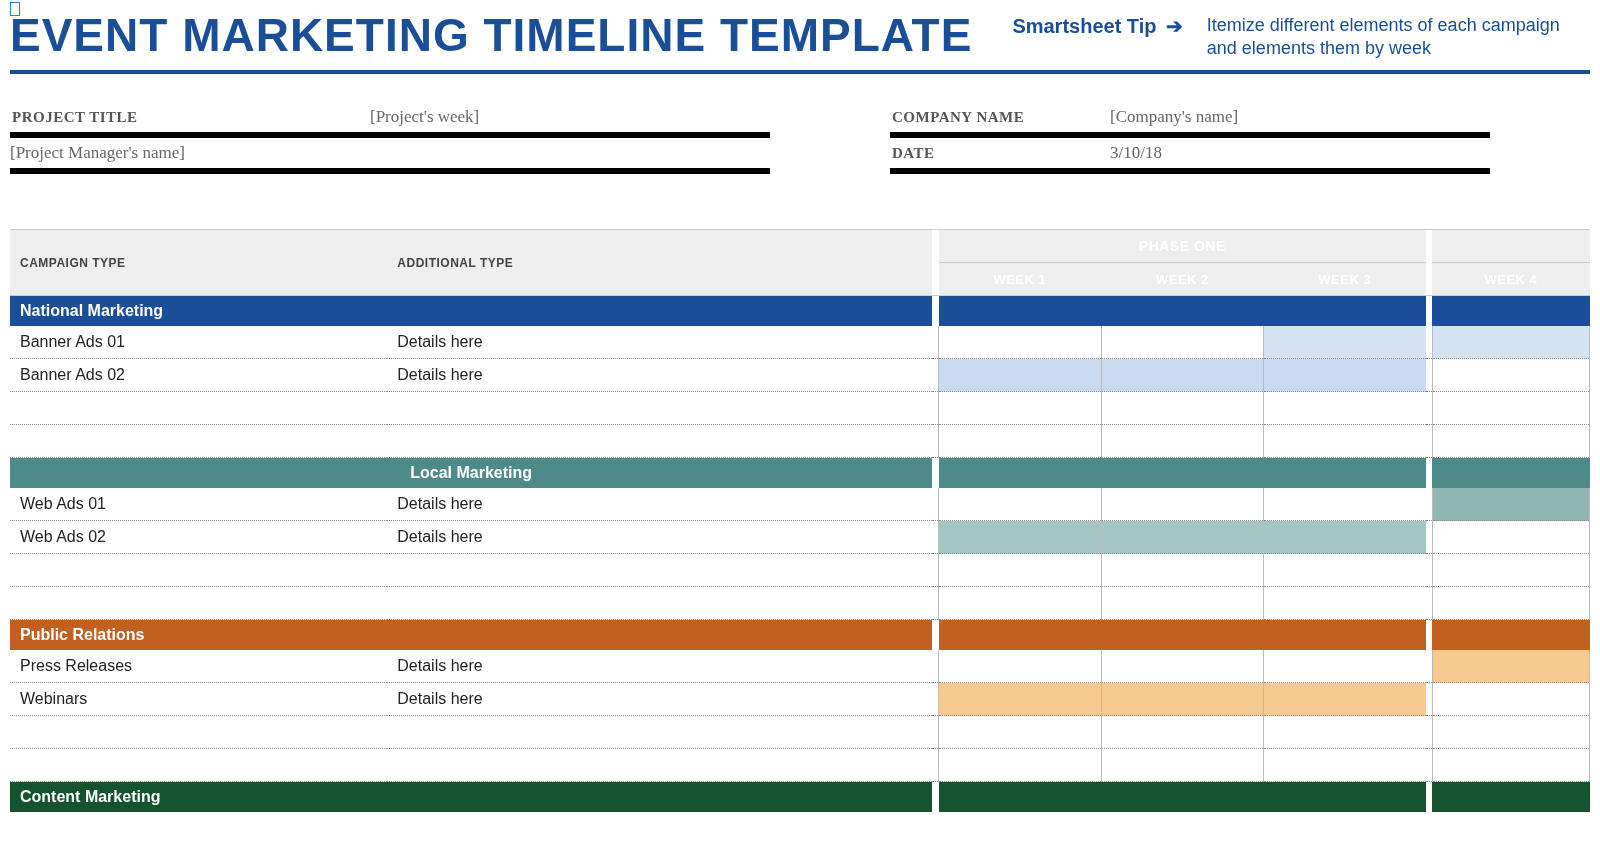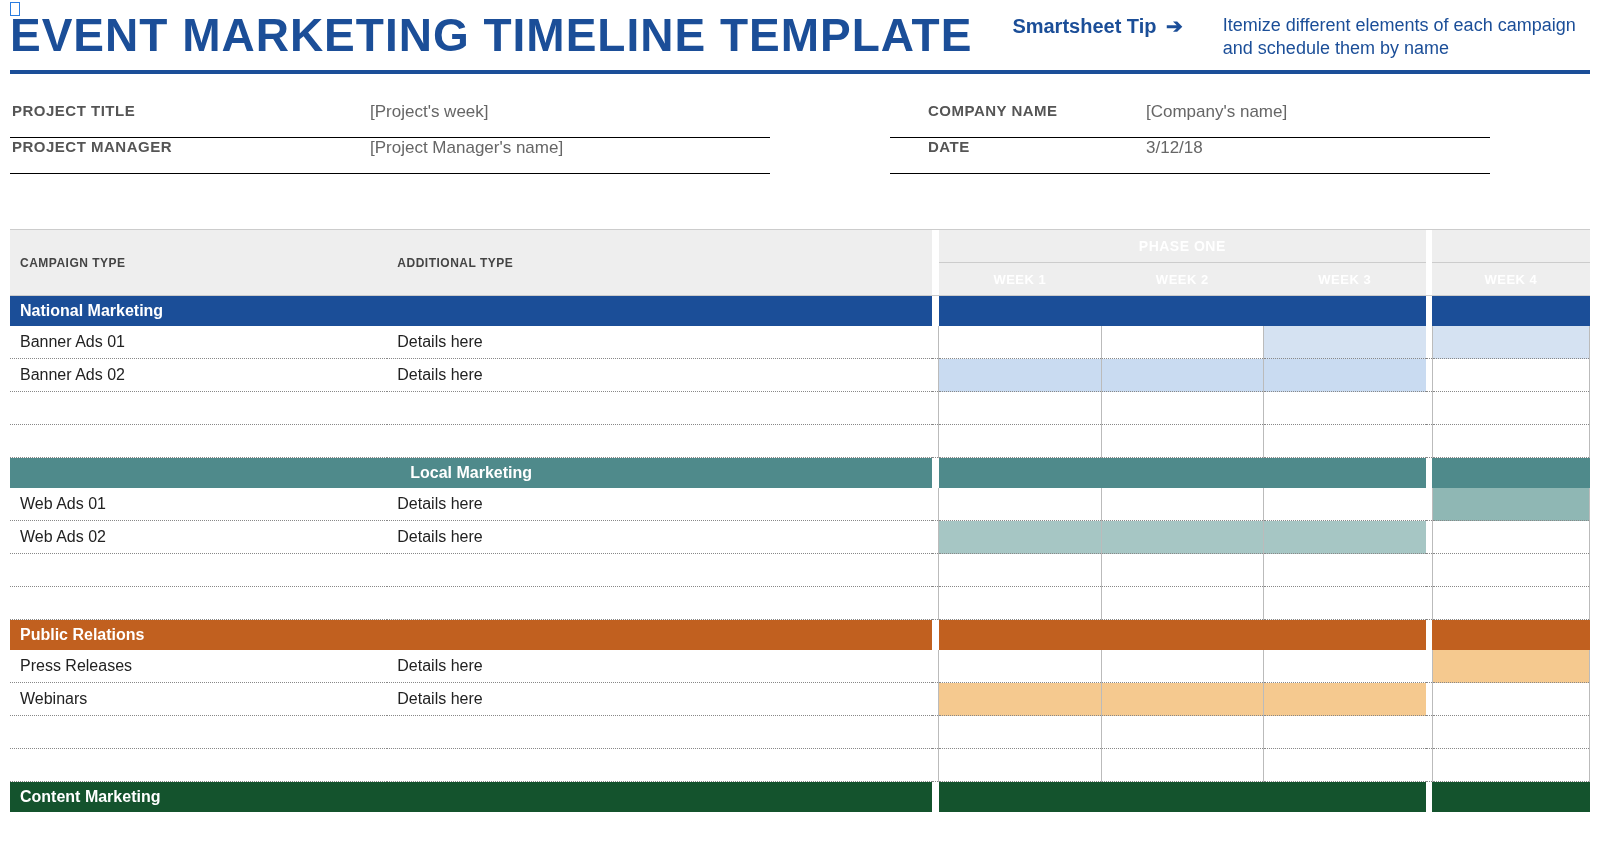--- a/index.html
+++ b/index.html
@@ -26,21 +26,21 @@
     color: #1B4E98;
     letter-spacing: 1px;
     flex: 0 0 auto;
     padding-right: 40px;
   }
   .tip-group {
     display: flex;
     align-items: flex-start;
     flex: 1;
     padding-top: 6px;
-    gap: 40px;
+    gap: 24px;
   }
   .tip-label {
     font-size: 20px;
     font-weight: 700;
     color: #1B4E98;
     white-space: nowrap;
   }
   .tip-label .arrow { margin-left: 4px; }
   .tip-text {
     font-size: 18px;
@@ -52,32 +52,34 @@
   
   .meta {
     display: flex;
     margin-top: 28px;
     gap: 120px;
   }
   .meta-col { flex: 0 0 760px; }
   .meta-col:last-child { flex: 0 0 600px; }
   .meta-row {
     display: flex;
+    align-items: center;
     height: 36px;
-    border-bottom: 1px solid #000000;
+    border-bottom: 6px solid #000000;
+    font-family: Liberation Serif, serif;
   }
   .meta-label {
     flex: 0 0 360px;
     font-size: 15px;
     font-weight: 700;
     color: #555;
     letter-spacing: .5px;
     padding-left: 2px;
   }
-  .meta-col:last-child .meta-label { flex: 0 0 220px; margin-left: 36px; }
+  .meta-col:last-child .meta-label { flex: 0 0 220px; }
   .meta-value {
     font-size: 17px;
     color: #666;
   }
 
   
   .grid {
     margin-top: 55px;
   }
   .grid table {
@@ -173,43 +175,42 @@
 
 <div class="page">
 
   <div class="hdr">
     <div class="title">EVENT MARKETING TIMELINE TEMPLATE</div>
     <div class="tip-group">
       <div class="tip-label">
         <span>Smartsheet Tip</span>
         <span class="arrow">➔</span>
       </div>
-      <div class="tip-text">Itemize different elements of each campaign and schedule them by name</div>
+      <div class="tip-text">Itemize different elements of each campaign and elements them by week</div>
     </div>
   </div>
 
   <div class="meta">
     <div class="meta-col">
       <div class="meta-row">
         <div class="meta-label">PROJECT TITLE</div>
         <div class="meta-value">[Project's week]</div>
       </div>
       <div class="meta-row">
-        <div class="meta-label">PROJECT MANAGER</div>
         <div class="meta-value">[Project Manager's name]</div>
       </div>
     </div>
     <div class="meta-col">
       <div class="meta-row">
         <div class="meta-label">COMPANY NAME</div>
         <div class="meta-value">[Company's name]</div>
       </div>
       <div class="meta-row">
         <div class="meta-label">DATE</div>
-        <div class="meta-value">3/12/18</div>
+        <div class="meta-value">3/10/18</div>
       </div>
     </div>
   </div>
 
   <div class="grid">
     <table id="tl">
       <colgroup>
         <col class="camp">
           <col class="info">
           <col class="gap">

